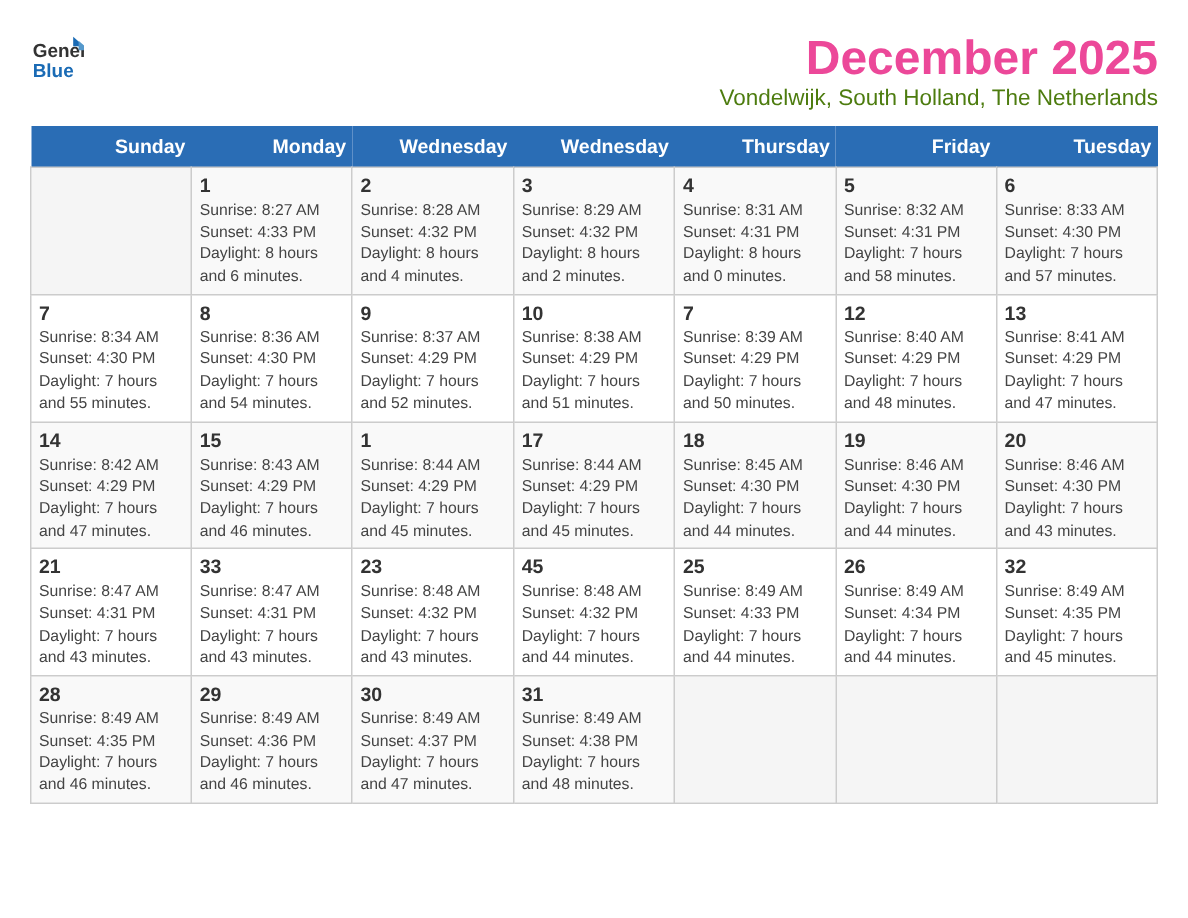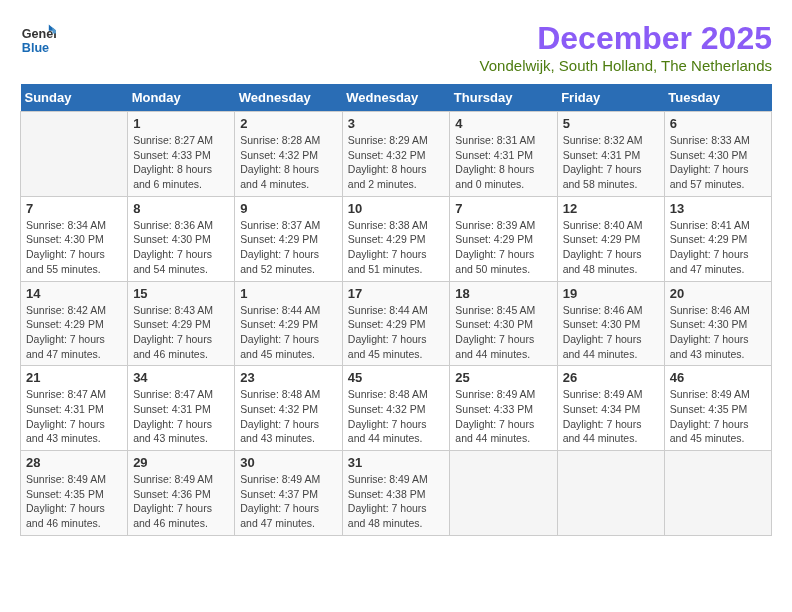--- a/index.html
+++ b/index.html
@@ -24,36 +24,36 @@
     .logo-icon {
       width: 36px;
       height: 36px;
     }
     .title-area {
       text-align: right;
     }
     .main-title {
       font-size: 32px;
       font-weight: bold;
-      color: #8b5cf6;
+      color: #ec4899;
     }
     .subtitle {
       font-size: 15px;
       color: #4d7c0f;
     }
     table {
       width: 100%;
       border-collapse: collapse;
       font-size: 11px;
     }
     thead tr th {
       background-color: #2a6db5;
       color: #fff;
       padding: 6px 4px;
-      text-align: left;
+      text-align: right;
       font-size: 13px;
       font-weight: bold;
     }
     tbody tr td {
       border: 1px solid #ccc;
       vertical-align: top;
       padding: 4px 5px;
       min-height: 80px;
       width: 108px;
     }
@@ -196,41 +196,41 @@
           <span class="day-number">20</span>
           <div class="day-info">Sunrise: 8:46 AM<br>Sunset: 4:30 PM<br>Daylight: 7 hours<br>and 43 minutes.</div>
         </td>
       </tr>
       <tr>
         <td>
           <span class="day-number">21</span>
           <div class="day-info">Sunrise: 8:47 AM<br>Sunset: 4:31 PM<br>Daylight: 7 hours<br>and 43 minutes.</div>
         </td>
         <td>
-          <span class="day-number">34</span>
+          <span class="day-number">33</span>
           <div class="day-info">Sunrise: 8:47 AM<br>Sunset: 4:31 PM<br>Daylight: 7 hours<br>and 43 minutes.</div>
         </td>
         <td>
           <span class="day-number">23</span>
           <div class="day-info">Sunrise: 8:48 AM<br>Sunset: 4:32 PM<br>Daylight: 7 hours<br>and 43 minutes.</div>
         </td>
         <td>
           <span class="day-number">45</span>
           <div class="day-info">Sunrise: 8:48 AM<br>Sunset: 4:32 PM<br>Daylight: 7 hours<br>and 44 minutes.</div>
         </td>
         <td>
           <span class="day-number">25</span>
           <div class="day-info">Sunrise: 8:49 AM<br>Sunset: 4:33 PM<br>Daylight: 7 hours<br>and 44 minutes.</div>
         </td>
         <td>
           <span class="day-number">26</span>
           <div class="day-info">Sunrise: 8:49 AM<br>Sunset: 4:34 PM<br>Daylight: 7 hours<br>and 44 minutes.</div>
         </td>
         <td>
-          <span class="day-number">46</span>
+          <span class="day-number">32</span>
           <div class="day-info">Sunrise: 8:49 AM<br>Sunset: 4:35 PM<br>Daylight: 7 hours<br>and 45 minutes.</div>
         </td>
       </tr>
       <tr>
         <td>
           <span class="day-number">28</span>
           <div class="day-info">Sunrise: 8:49 AM<br>Sunset: 4:35 PM<br>Daylight: 7 hours<br>and 46 minutes.</div>
         </td>
         <td>
           <span class="day-number">29</span>

